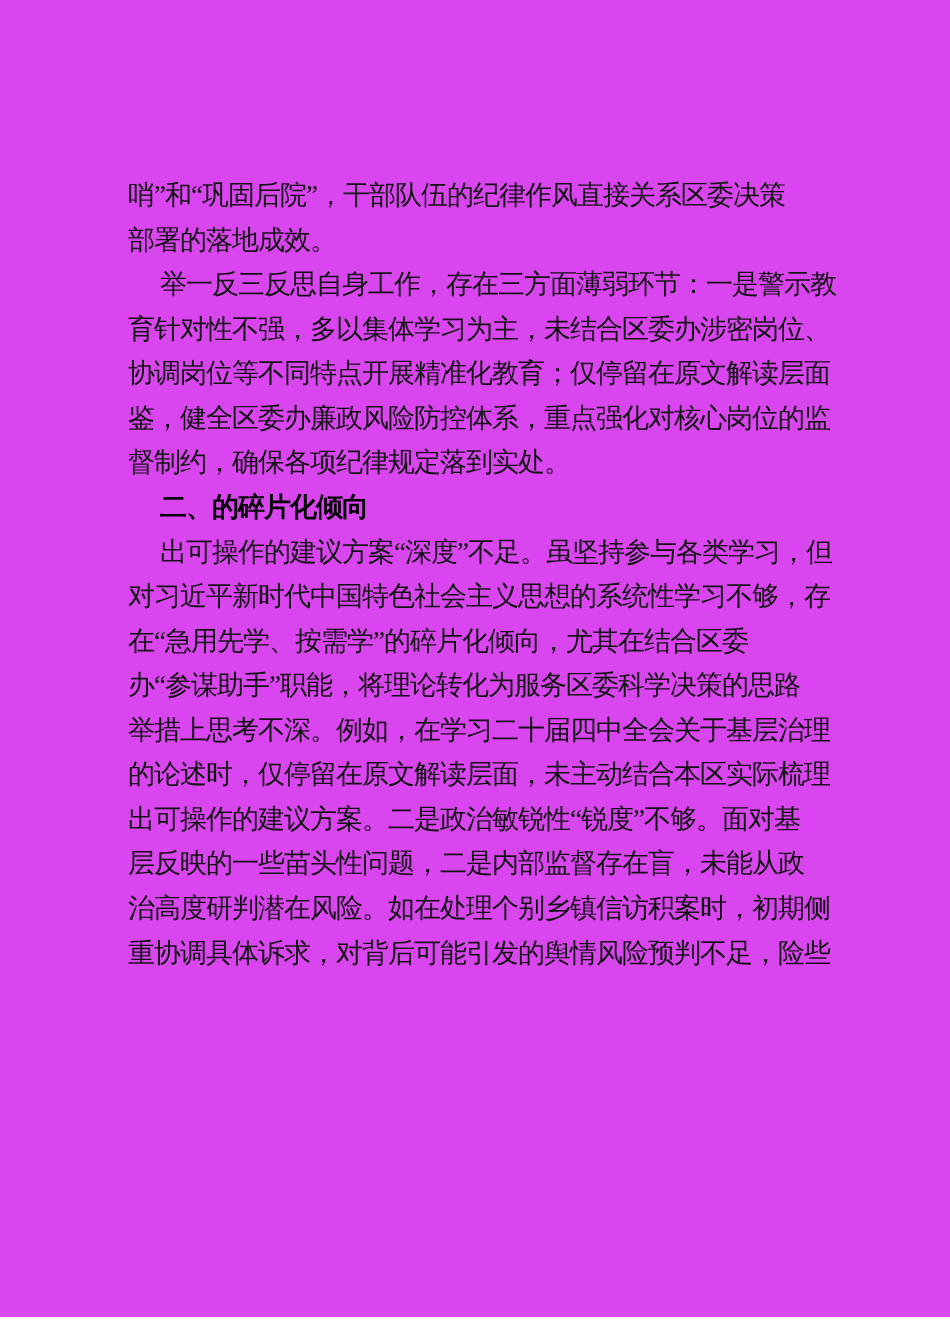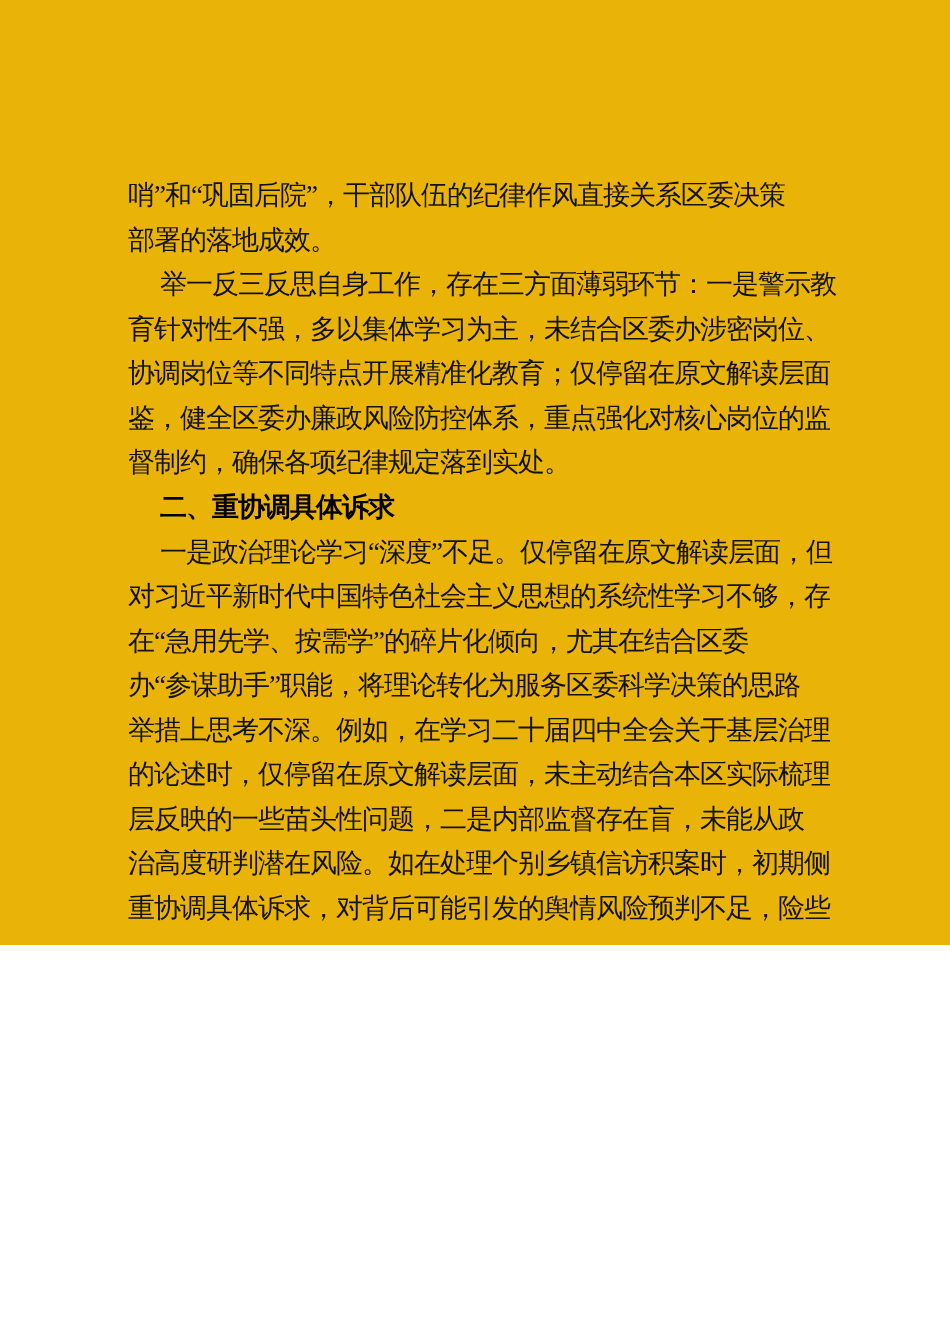--- a/index.html
+++ b/index.html
@@ -3,22 +3,22 @@
 <meta charset="utf-8">
 <style>
   html, body {
     margin: 0;
     padding: 0;
     background: #ffffff;
   }
   .page {
     position: relative;
     width: 950px;
-    height: 945px;
-    background: #eab308;
+    height: 1317px;
+    background: #d946ef;
     overflow: hidden;
     font-family: "Liberation Serif", serif;
     color: #121212;
   }
   .textblock {
     position: absolute;
     left: 128px;
     top: 173px;
     width: 715px;
   }
@@ -48,24 +48,25 @@
 
 <div class="page">
   <div class="textblock">
     <div class="line">哨”和“巩固后院”，干部队伍的纪律作风直接关系区委决策</div>
     <div class="line">部署的落地成效。</div>
     <div class="line indent">举一反三反思自身工作，存在三方面薄弱环节：一是警示教</div>
     <div class="line">育针对性不强，多以集体学习为主，未结合区委办涉密岗位、</div>
     <div class="line">协调岗位等不同特点开展精准化教育；仅停留在原文解读层面</div>
     <div class="line">鉴，健全区委办廉政风险防控体系，重点强化对核心岗位的监</div>
     <div class="line">督制约，确保各项纪律规定落到实处。</div>
-    <div class="line indent h2">二、重协调具体诉求</div>
-    <div class="line indent">一是政治理论学习“深度”不足。仅停留在原文解读层面，但</div>
+    <div class="line indent h2">二、的碎片化倾向</div>
+    <div class="line indent">出可操作的建议方案“深度”不足。虽坚持参与各类学习，但</div>
     <div class="line">对习近平新时代中国特色社会主义思想的系统性学习不够，存</div>
     <div class="line">在“急用先学、按需学”的碎片化倾向，尤其在结合区委</div>
     <div class="line">办“参谋助手”职能，将理论转化为服务区委科学决策的思路</div>
     <div class="line">举措上思考不深。例如，在学习二十届四中全会关于基层治理</div>
     <div class="line">的论述时，仅停留在原文解读层面，未主动结合本区实际梳理</div>
+    <div class="line">出可操作的建议方案。二是政治敏锐性“锐度”不够。面对基</div>
     <div class="line">层反映的一些苗头性问题，二是内部监督存在盲，未能从政</div>
     <div class="line">治高度研判潜在风险。如在处理个别乡镇信访积案时，初期侧</div>
     <div class="line">重协调具体诉求，对背后可能引发的舆情风险预判不足，险些</div>
   </div>
 </div>
 
 </body></html>

